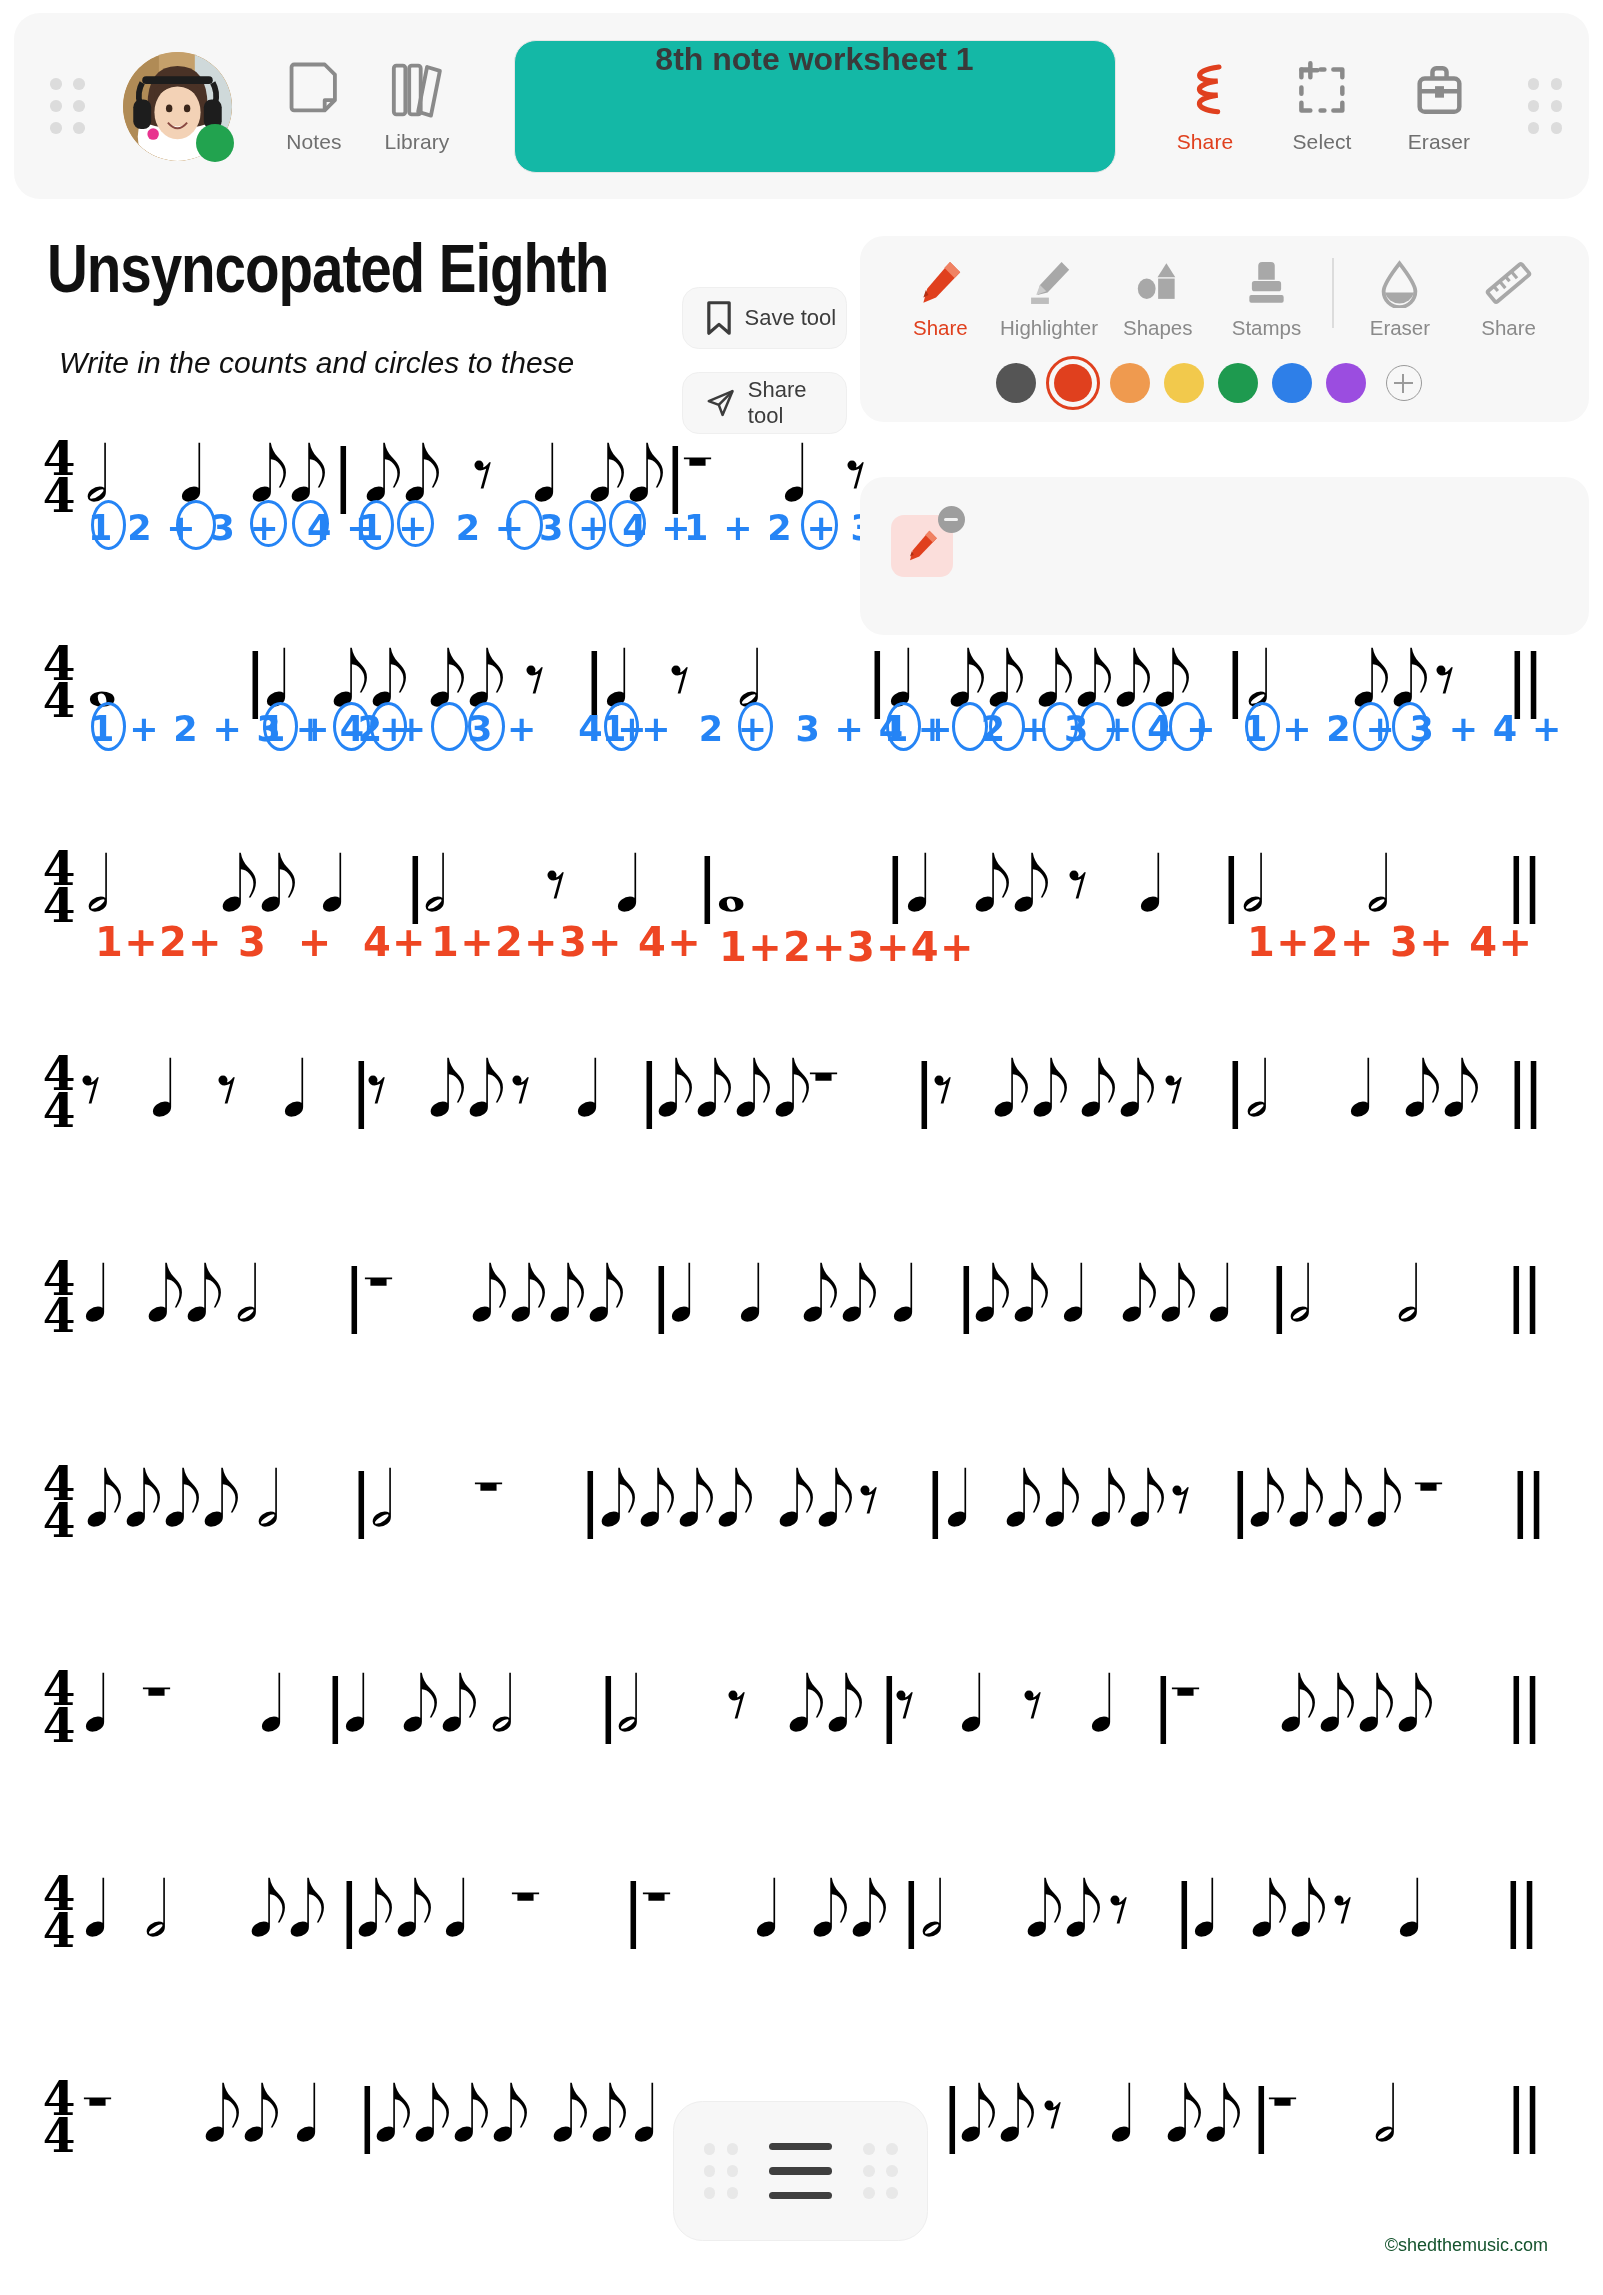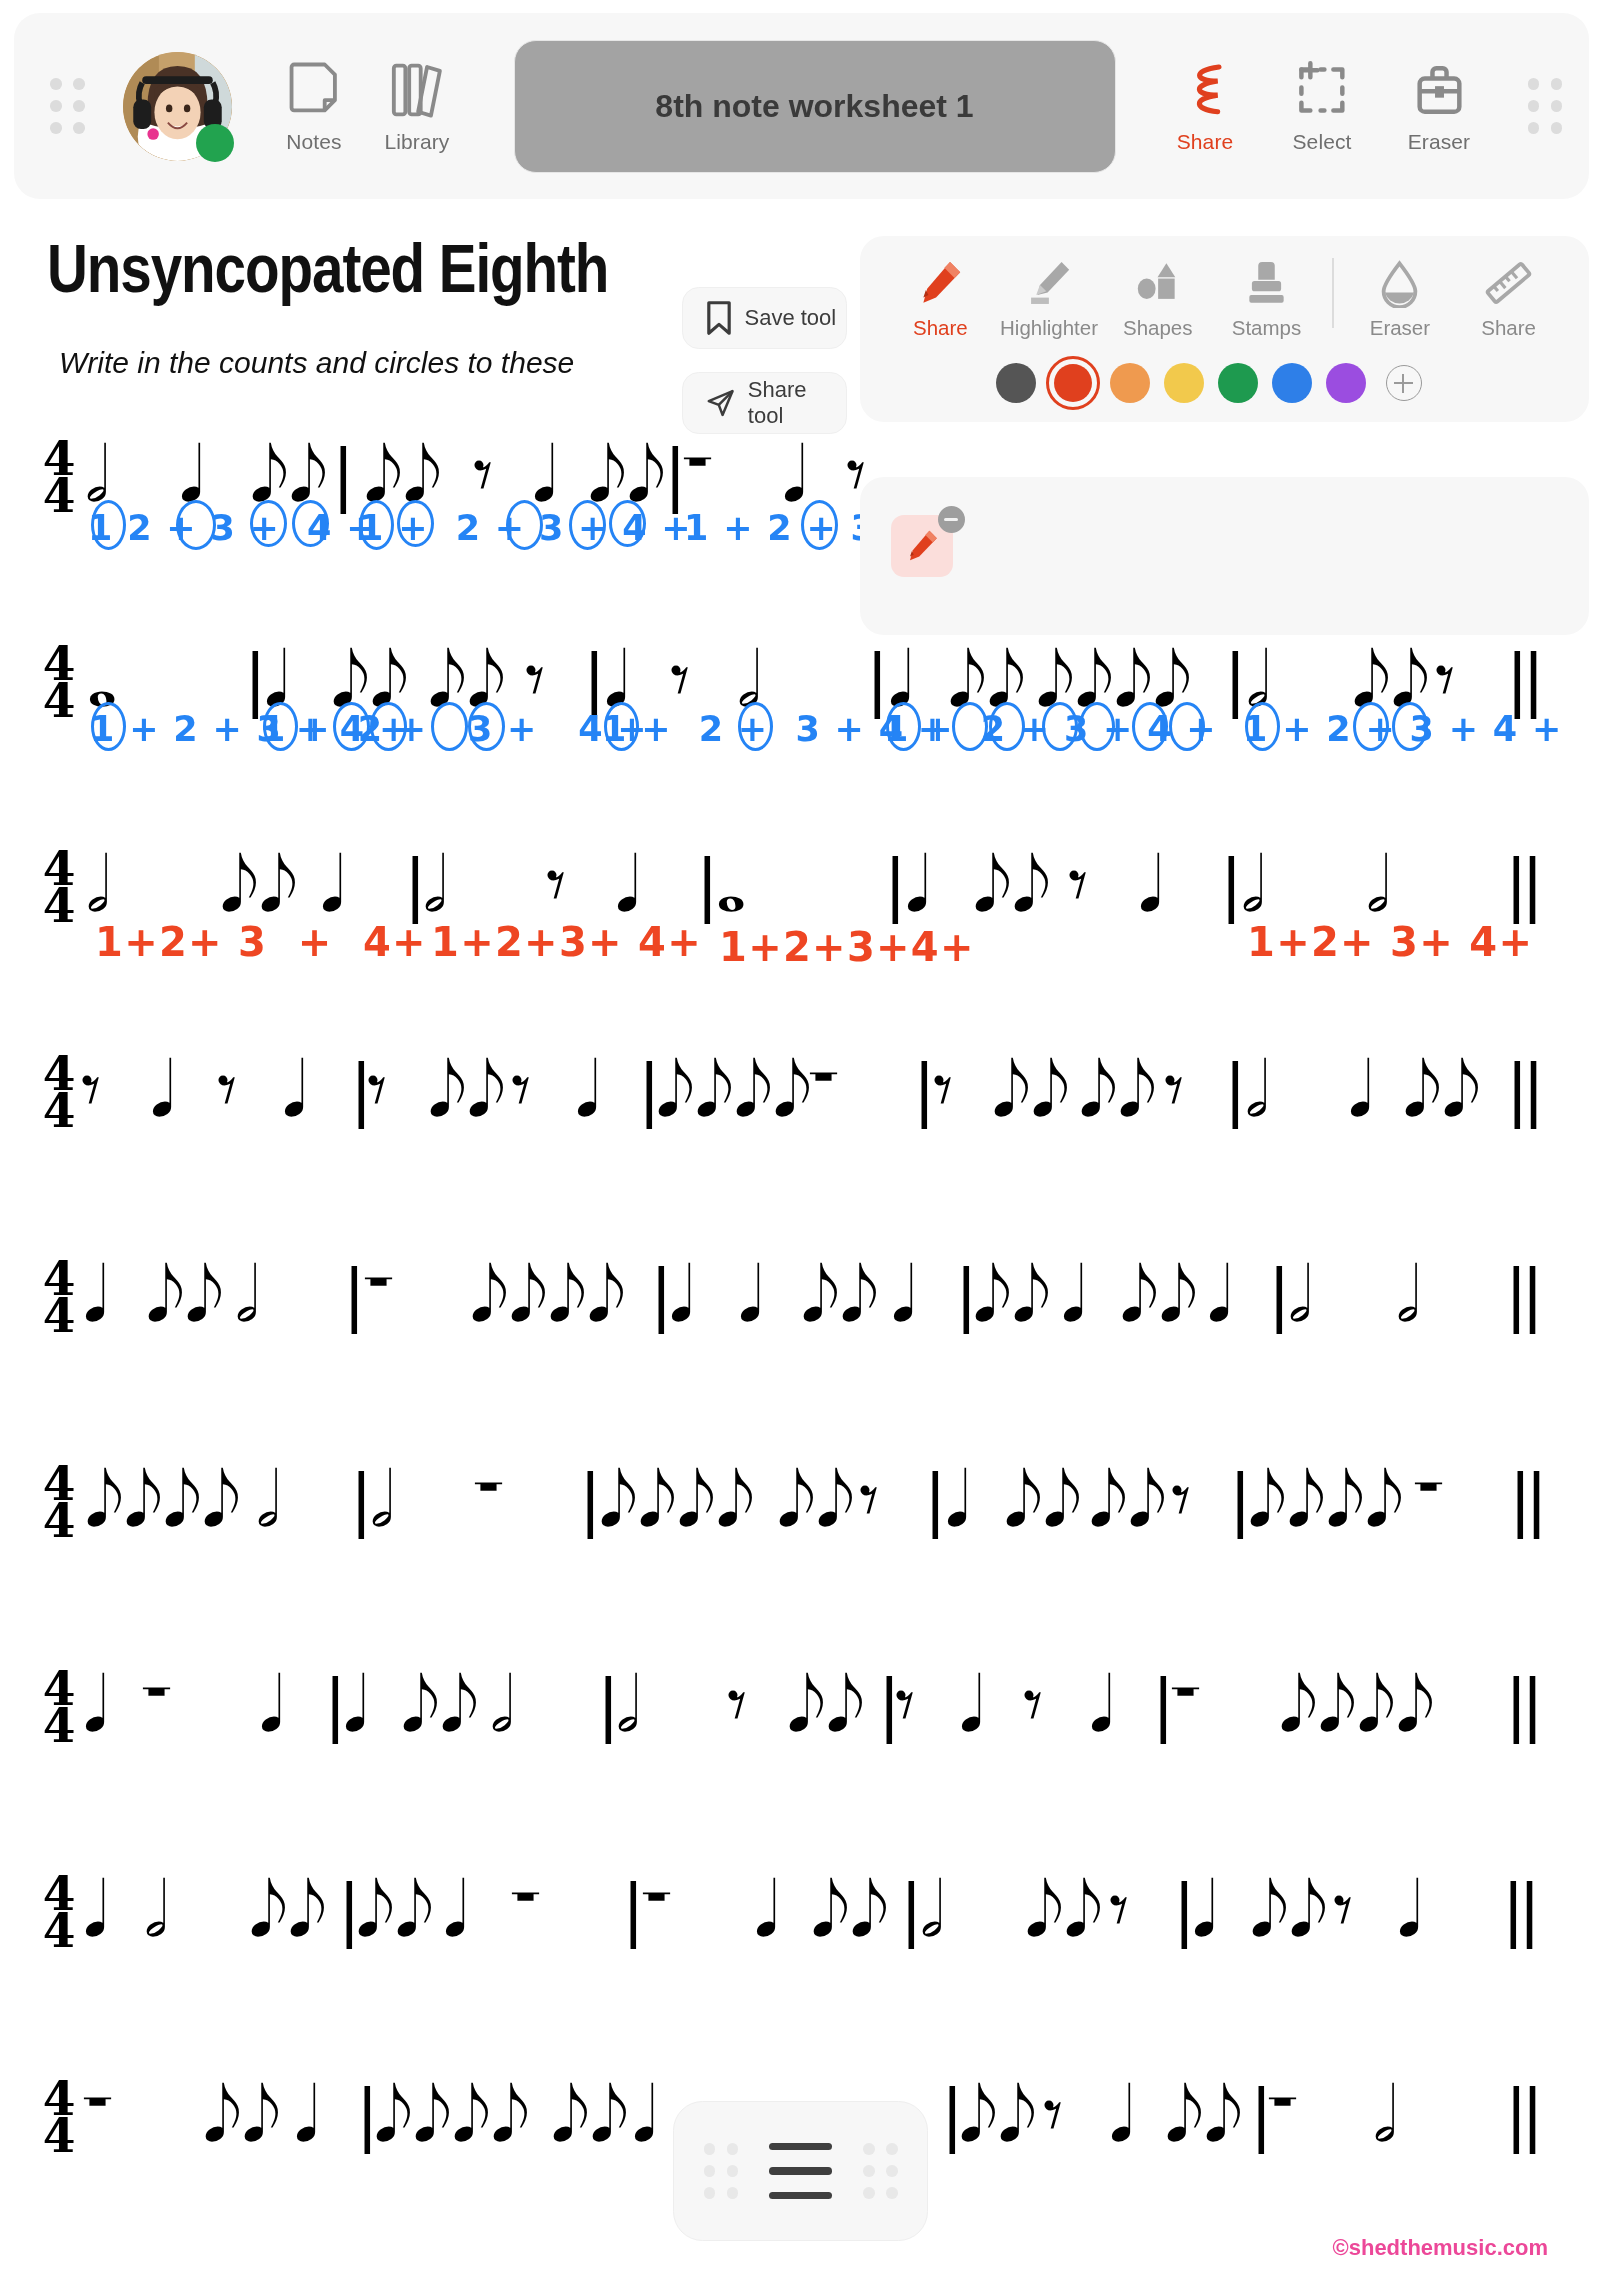--- a/index.html
+++ b/index.html
@@ -63,24 +63,24 @@
     font-size: 21px;
     color: #6f6f6f;
     letter-spacing: 0.1px;
   }
   .tool-btn.active .lbl { color: #e0401e; }
 
   #title-pill {
     flex: 0 0 auto;
     margin: 0 38px 0 45px;
     width: 602px; height: 133px;
-    background: #a3a3a3;
+    background: #14b8a6;
     border: 1.9px solid #e6e6e6;
     border-radius: 22px;
-    display: flex; align-items: center; justify-content: center;
+    display: flex; justify-content: center;
   }
   #title-pill .t {
     font-size: 32px; font-weight: bold; color: #3a3a3a;
   }
 
   #right-tools { display: flex; align-items: center; gap: 14px; flex: 0 0 auto; }
   #right-grip { margin-left: 37px; }
 
   
   #draw-panel {
@@ -249,21 +249,21 @@
     display: flex; align-items: center; justify-content: space-between;
     padding: 0 29.5px;
     z-index: 46;
   }
   #bottom-menu .grip i { background: #e8e8e8; }
   #hamburger { display: flex; flex-direction: column; gap: 16.7px; cursor: pointer; }
   #hamburger i { width: 63px; height: 7.7px; background: #3f3f3f; border-radius: 3.8px; display: block; }
 
   #footer {
     position: absolute; right: 55px; top: 2235px;
-    font-size: 22px; font-weight: bold; color: #ec4899;
+    font-size: 18px; font-weight: normal; color: #14532d;
     z-index: 10;
   }
 </style>
 </head>
 <body>
 
 <div id="top-toolbar">
 
   <div class="grip">
     <i></i>

